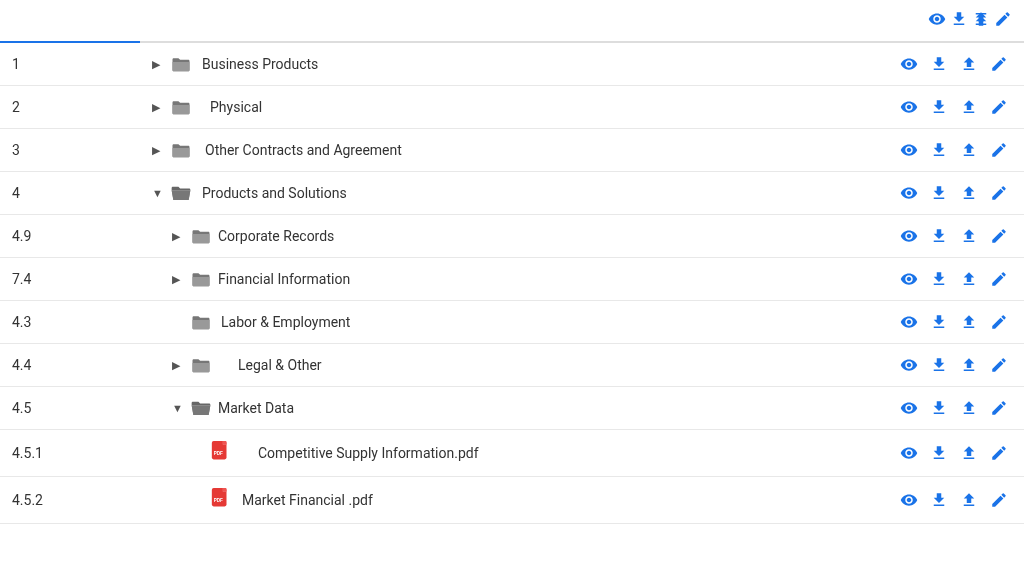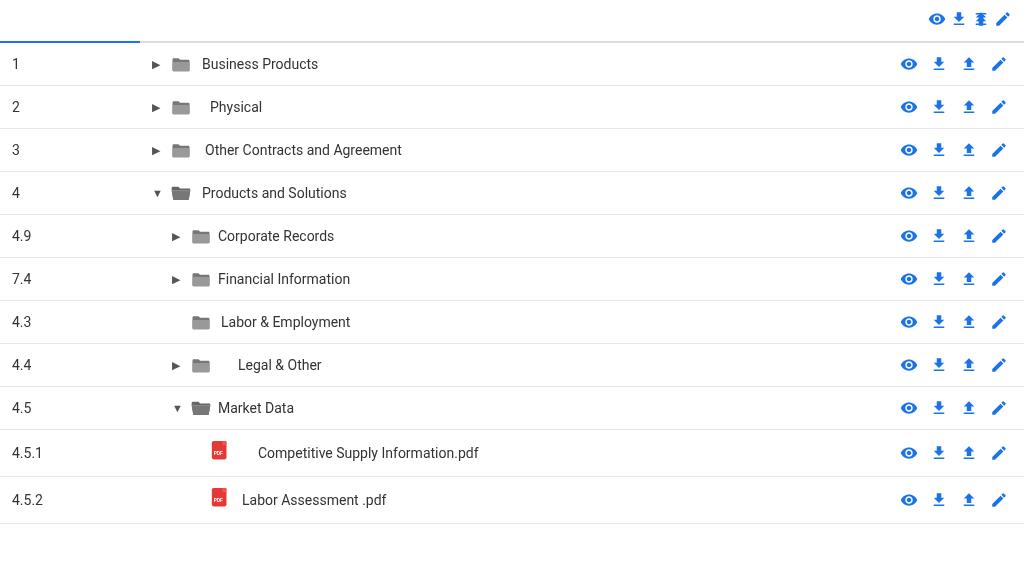--- a/index.html
+++ b/index.html
@@ -543,21 +543,21 @@
             <div class="title-cell" style="padding-left:40px">
               <span class="expand-arrow"></span>
               <span class="pdf-icon">
                 <svg viewBox="0 0 24 28" width="22" height="26">
     <rect x="2" y="1" width="16" height="20" rx="2" fill="#e53935"></rect>
     <path d="M14 1 L18 5 L14 5 Z" fill="#ef9a9a"></path>
     <rect x="14" y="1" width="4" height="4" rx="1" fill="#ef5350"></rect>
     <text x="4" y="16" font-size="5" fill="white" font-weight="bold" font-family="sans-serif">PDF</text>
   </svg>
               </span>
-              <span style="margin-left:4px">Labor Assessment .pdf</span>
+              <span style="margin-left:4px">Market Financial .pdf</span>
             </div>
           </td>
           <td class="col-actions">
     <div class="actions-group">
       <button class="action-btn">
         <svg viewBox="0 0 24 24" fill="#1a73e8">
                   <path d="M12 4.5C7 4.5 2.73 7.61 1 12c1.73 4.39 6 7.5 11 7.5s9.27-3.11 11-7.5c-1.73-4.39-6-7.5-11-7.5zM12 17c-2.76 0-5-2.24-5-5s2.24-5 5-5 5 2.24 5 5-2.24 5-5 5zm0-8c-1.66 0-3 1.34-3 3s1.34 3 3 3 3-1.34 3-3-1.34-3-3-3z"></path>
                 </svg>
       </button>
       <button class="action-btn">

